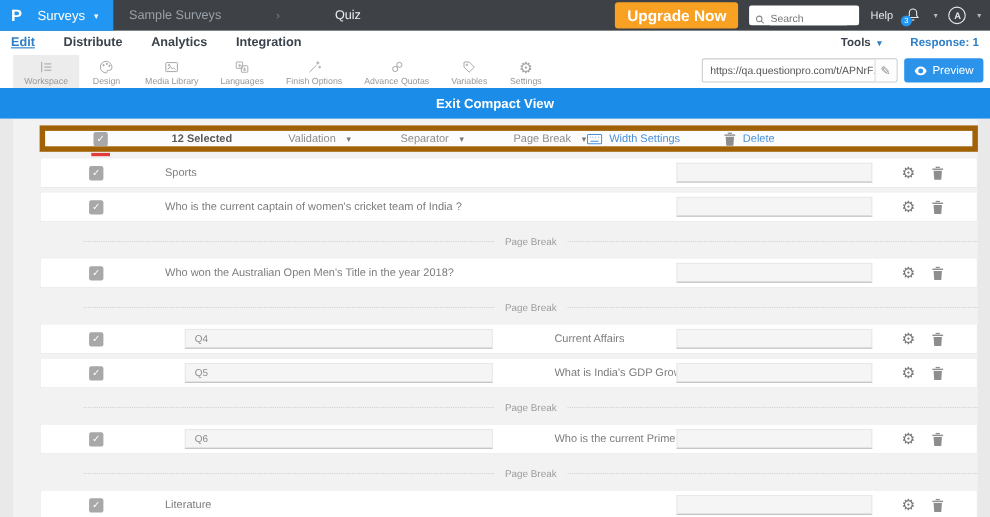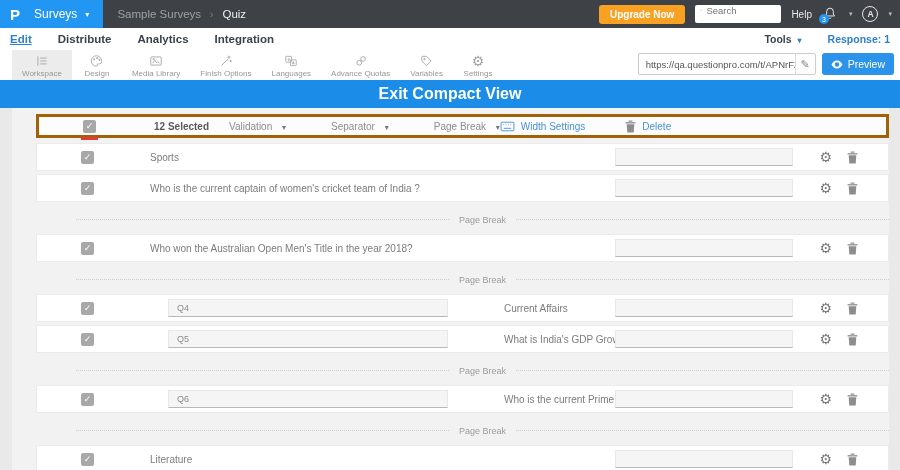--- a/index.html
+++ b/index.html
@@ -6,29 +6,29 @@
   html,body { width:900px; height:470px; overflow:hidden; background:#fff;
     font-family:"Liberation Sans", sans-serif; }
 
   
   .top-header { height:28px; background:#3e4247; display:flex; align-items:stretch; }
   .brand { display:flex; align-items:center; background:#2196f3; color:#fff; }
   .logo-box { width:30px; height:28px; display:flex; align-items:center; justify-content:center;
     font-size:15px; font-weight:bold; color:#fff; }
   .product-menu { display:flex; align-items:center; padding:0 14px 0 4px; font-size:12px; color:#fff; cursor:pointer; }
   .product-menu .caret { font-size:8px; margin-left:8px; }
-  .breadcrumb { display:flex; align-items:center; margin-left:14px; font-size:11.5px; }
+  .breadcrumb { display:flex; align-items:center; margin-left:14px; font-size:11.5px;gap:41px; }
   .crumb-parent { color:#9aa1a8; }
   .crumb-sep { color:#80868d; margin:0 9px; font-size:10px; }
   .crumb-current { color:#eceff1; }
   .header-right { margin-left:auto; display:flex; align-items:center; gap:10px; padding-right:8px; }
-  .upgrade-btn { background:#f9a123; color:#fff; font-size:10px; font-weight:bold;
+  .upgrade-btn { background:#f9a123; color:#fff; font-size:14px; font-weight:bold;
     padding:4px 11px; border:none; border-radius:3px; cursor:pointer; }
-  .search-box { display:flex; align-items:flex-start; background:#fff; border-radius:2px;
-    height:18px; width:86px; padding:0 5px; gap:4px; }
+  .search-box { display:flex; align-items:flex-end; background:#fff; border-radius:2px;
+    height:18px; width:100px; padding:0 5px; gap:4px; }
   .search-box input { border:none; outline:none; width:70px; font-size:9.5px; color:#555;
     font-family:"Liberation Sans", sans-serif; }
   .help-label { color:#e8e8e8; font-size:10px; }
   .bell-wrap { position:relative; width:17px; height:18px; }
   .bell-badge { position:absolute; left:-3px; bottom:-1px; background:#2196f3; color:#fff;
     font-size:7px; width:10px; height:10px; border-radius:50%; display:flex; align-items:center; justify-content:center; }
   .hdr-caret { color:#b8bcc0; font-size:7px; }
   .avatar { width:16px; height:16px; border:1.4px solid #e8e8e8; border-radius:50%;
     color:#e8e8e8; font-size:8.5px; font-weight:bold; display:flex; align-items:center; justify-content:center; }
 
@@ -54,41 +54,41 @@
     border-radius:2px; background:#fff; overflow:hidden; }
   .url-text { flex:1; font-size:9.5px; color:#555; padding:0 4px 0 7px; white-space:nowrap; overflow:hidden; }
   .pencil-btn { width:20px; height:100%; border-left:1px solid #ddd; display:flex; align-items:center;
     justify-content:center; font-size:11px; color:#8a8a8a; cursor:pointer; background:#fdfdfd; }
   .preview-btn { height:22px; background:#2b93ea; border:none; border-radius:3px; color:#fff;
     font-size:10.5px; padding:0 9px; display:flex; align-items:center; gap:5px; cursor:pointer;
     font-family:"Liberation Sans", sans-serif; }
 
   
   .compact-bar { height:28px; background:#1b8ce8; display:flex; align-items:center; justify-content:center; }
-  .compact-bar span { color:#fff; font-size:16px; font-weight:bold; cursor:pointer; }
+  .compact-bar span { color:#fff; font-size:12px; font-weight:bold; cursor:pointer; }
 
   
   .content { height:364px; background:#f2f2f2; position:relative; overflow:hidden; }
   .edge-strip { position:absolute; top:0; bottom:0; background:#e9e9e9; }
   .edge-strip.left { left:0; width:12px; }
   .edge-strip.right { right:0; width:11px; }
   .list-wrap { margin:6px 11px 0 36px; }
 
   .checkbox { width:13px; height:13px; background:#a8a8a8; border-radius:2px; color:#fff;
     font-size:9px; line-height:13px; text-align:center; flex:none; cursor:pointer; }
   .checkbox::after { content:"\2713"; }
 
-  .selection-bar { height:24px; background:#fcfcfc; border:3px solid #a16207; display:flex;
+  .selection-bar { height:24px; background:#fcfcfc; border:5px solid #a16207; display:flex;
     align-items:center; margin-bottom:5px; position:relative; font-size:10px; }
   .selection-bar .checkbox { margin-left:44px; }
   .sel-underline { position:absolute; left:42px; top:20px; width:17px; height:3px; background:#e23c39; }
   .sel-count { font-weight:bold; color:#5a5a5a; margin-left:58px; }
   .sel-dd { color:#8c8c8c; cursor:pointer; }
   .sel-dd .caret { font-size:8px; color:#777; margin-left:7px; }
-  .sel-dd.dd-validation { margin-left:20px; }
+  .sel-dd.dd-validation { margin-left:51px; }
   .sel-dd.dd-separator { margin-left:45px; }
   .sel-dd.dd-pagebreak { margin-left:45px; }
   .sel-action { display:flex; align-items:center; gap:6px; cursor:pointer; }
   .sel-action .lbl { color:#4a90d9; }
   .sel-action.width-settings { }
   .sel-action.delete { margin-left:40px; }
 
   .q-row { height:28px; background:#fff; border:1px solid #ebebeb; margin-bottom:3px;
     display:flex; align-items:center; padding-right:30px; }
   .q-row .checkbox { margin-left:44px; }
@@ -184,37 +184,37 @@
       <svg width="16" height="14" viewBox="0 0 24 24" fill="none" stroke="#a3a3a3" stroke-width="1.5">
         <rect x="3" y="5" width="18" height="14" rx="1"></rect>
           <path d="M6 16l4-5 3 4 2-2 3 3"></path>
           <circle cx="8" cy="9" r="1.2"></circle>
         </svg>
       </span>
     <span class="t-label">Media Library</span>
   </div>
   <div class="tool-item">
     <span class="t-icon">
-      <svg width="16" height="14" viewBox="0 0 24 24" fill="none" stroke="#a3a3a3" stroke-width="1.5">
-        <path d="M4 20L15 9"></path>
-          <path d="M17 3v5M14.5 5.5h5M20 10v4M18 12h4"></path>
-        </svg>
-      </span>
-    <span class="t-label">Finish Options</span>
-  </div>
-  <div class="tool-item">
-    <span class="t-icon">
       <svg width="16" height="14" viewBox="0 0 24 24" fill="none" stroke="#a3a3a3" stroke-width="1.4">
         <rect x="3" y="4" width="10" height="10" rx="1"></rect>
           <rect x="11" y="10" width="10" height="10" rx="1"></rect>
         <path d="M6 9h4M8 7v1M7 12c1.5-1 2.5-2 3-3"></path>
           <path d="M14.5 17.5L16 13l1.5 4.5M15 16.5h2"></path>
         </svg>
       </span>
     <span class="t-label">Languages</span>
+  </div>
+  <div class="tool-item">
+    <span class="t-icon">
+      <svg width="16" height="14" viewBox="0 0 24 24" fill="none" stroke="#a3a3a3" stroke-width="1.5">
+        <path d="M4 20L15 9"></path>
+          <path d="M17 3v5M14.5 5.5h5M20 10v4M18 12h4"></path>
+        </svg>
+      </span>
+    <span class="t-label">Finish Options</span>
   </div>
   <div class="tool-item">
     <span class="t-icon">
       <svg width="16" height="14" viewBox="0 0 24 24" fill="none" stroke="#a3a3a3" stroke-width="1.5">
         <circle cx="9" cy="15" r="4"></circle>
           <circle cx="15.5" cy="8.5" r="4"></circle>
           <path d="M11.5 12.5l1.5-1.5"></path>
         </svg>
       </span>
     <span class="t-label">Advance Quotas</span>

